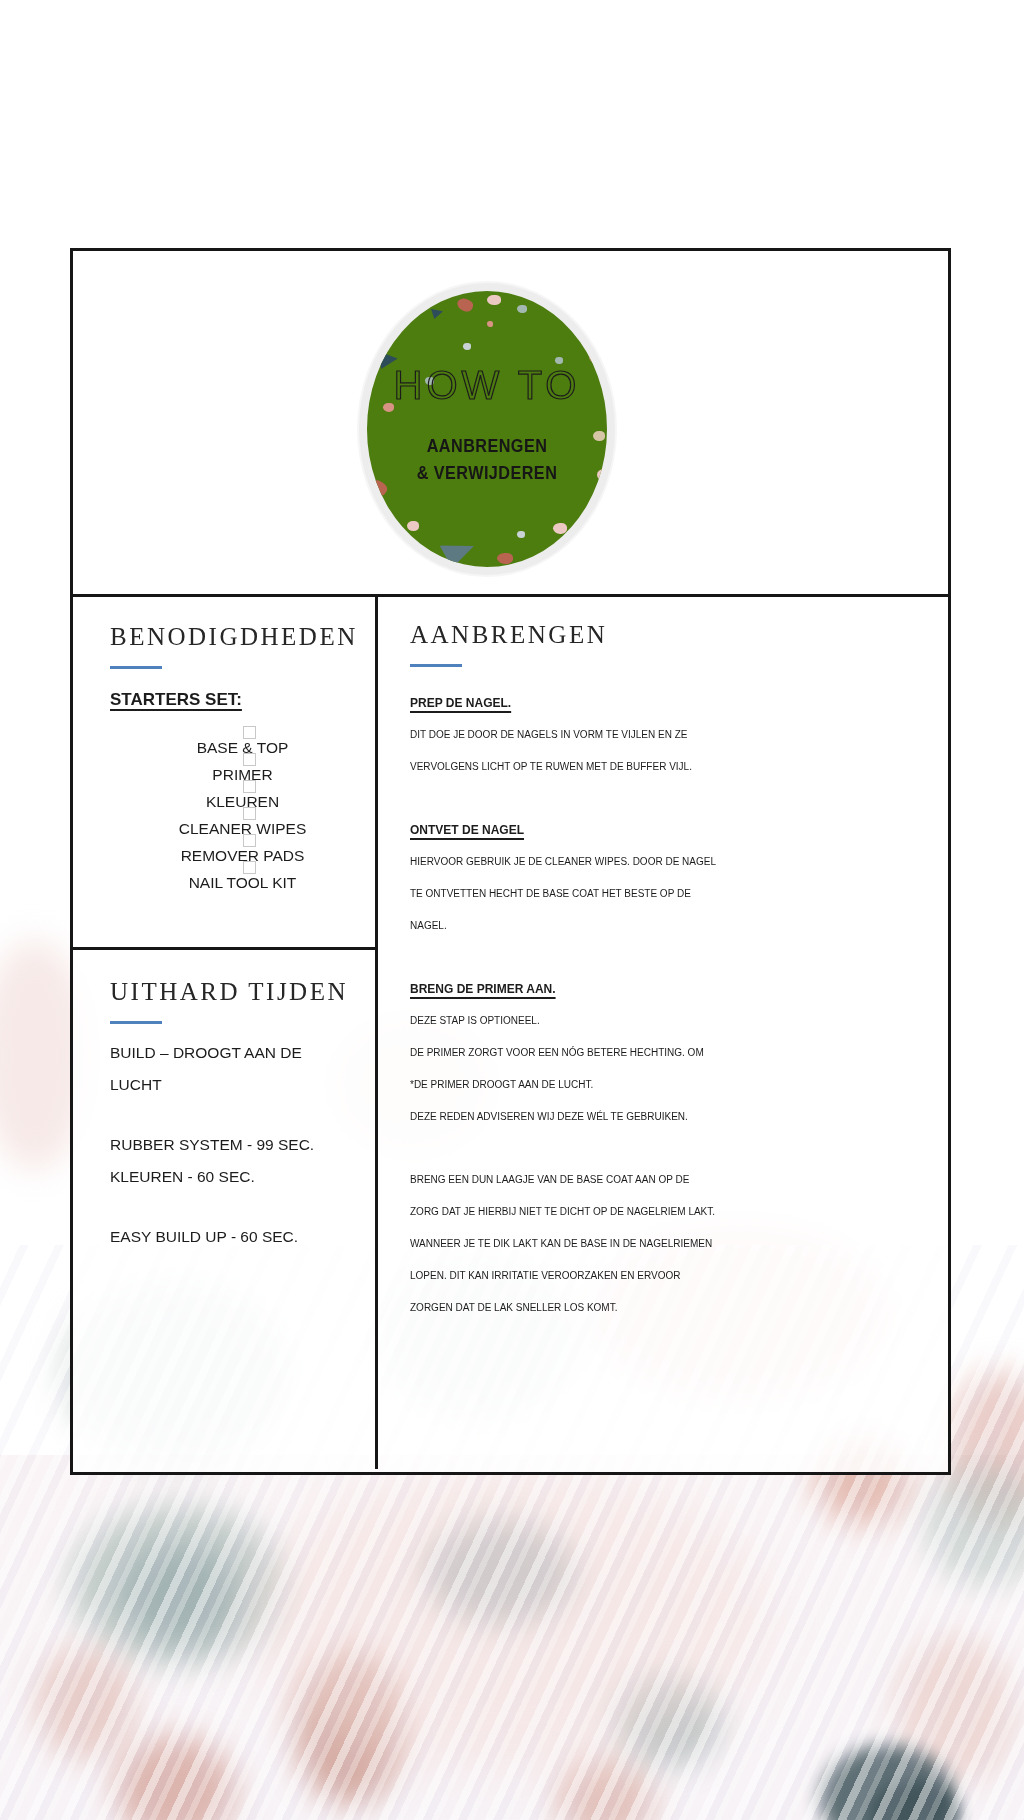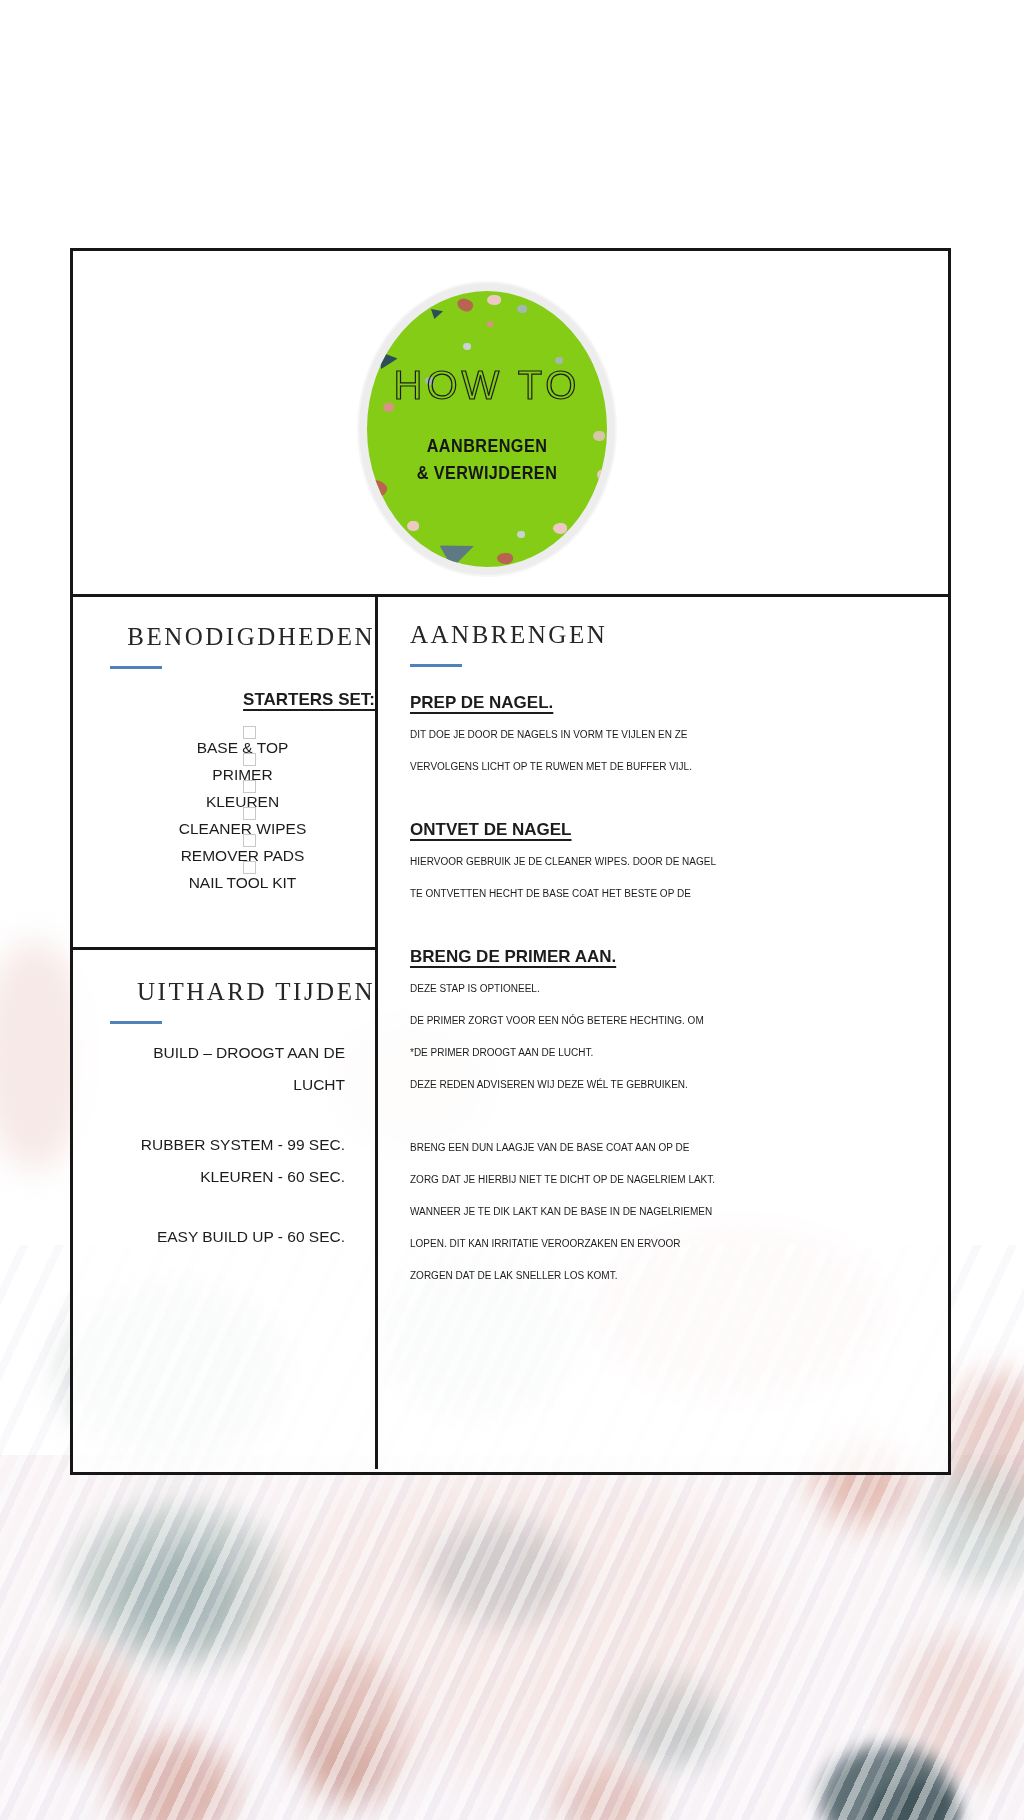--- a/index.html
+++ b/index.html
@@ -15,26 +15,26 @@
   .streaks{ position:absolute; left:0; right:0; top:1245px; height:575px; z-index:2; opacity:.75;
          background:repeating-linear-gradient(115deg,
             rgba(255,255,255,0) 0 10px, rgba(255,255,255,.65) 10px 18px,
             rgba(215,209,231,.20) 18px 26px, rgba(255,255,255,.4) 26px 32px); }
 
   
   .box{ position:absolute; left:70px; top:248px; width:881px; height:1227px;
         border:3px solid var(--border); background:rgba(255,255,255,.84); z-index:3; }
   .logo-section{ position:relative; height:346px; border-bottom:3px solid var(--border); }
   .cols{ display:flex; height:526px; height:872px; }
-  .col-left{ position:relative; width:305px; border-right:3px solid var(--border);text-align:right; }
+  .col-left{ position:relative; width:305px; border-right:3px solid var(--border); }
   .col-right{ position:relative; flex:1; padding:24px 0 0 32px; }
 
   
   .logo-circle{ position:absolute; left:286px; top:32px; width:256px; height:292px;
-        background:#84cc16; border:8px solid #ededed; border-radius:50%;
+        background:#4d7c0f; border:8px solid #ededed; border-radius:50%;
         overflow:hidden; box-shadow:0 0 0 2px #f6f6f6; }
   .chip{ position:absolute; border-radius:55% 45% 50% 60%; }
   .chip.tri{ border-radius:0; clip-path:polygon(0 0,100% 22%,28% 100%); }
   .chip.dot{ border-radius:50%; }
   .logo-title-svg{ position:absolute; left:0; top:64px; width:100%; height:64px; }
   .logo-sub{ position:absolute; left:0; top:142px; width:100%; text-align:center;
         font-size:18px; line-height:27px; letter-spacing:.5px; color:#161616;
         transform:scaleX(.9); font-weight:bold; }
 
   
@@ -53,21 +53,21 @@
   .left-divider{ position:absolute; left:0; top:350px; width:100%; height:3px; background:var(--border); }
   .sec-uithard{ position:absolute; left:0; top:353px; width:100%; padding:28px 0 0 37px; }
   .cure-lines{ margin-top:13px; width:235px; }
   .cure-line{ font-size:15.5px; line-height:32px; }
   .gap-after{ margin-bottom:28px; }
 
   
   .rc-section{ width:480px; }
   .rc-section + .rc-section{ margin-top:31px; }
   .rc-first{ margin-top:19px; }
-  .rc-title{ font-size:17px; font-weight:bold; line-height:32px;
+  .rc-title{ font-size:12px; font-weight:bold; line-height:32px;
         text-decoration:underline; text-decoration-thickness:2px; text-underline-offset:4px;margin-top:20px; }
   .rc-line{ font-size:10px; line-height:32px; white-space:nowrap; }
 </style>
 </head>
 <body>
 
 <div>
   <div class="wash"></div>
 
   <div class="wb" style="left:590px;top:1225px;width:300px;height:175px;background:#ecc4bd;opacity:.55"></div>
@@ -191,20 +191,21 @@
       <div class="rc-section rc-first">
         <div class="rc-title">PREP DE NAGEL.</div>
         <div class="rc-line">DIT DOE JE DOOR DE NAGELS IN VORM TE VIJLEN EN ZE</div>
         <div class="rc-line">VERVOLGENS LICHT OP TE RUWEN MET DE BUFFER VIJL.</div>
       </div>
 
       <div class="rc-section">
         <div class="rc-title">ONTVET DE NAGEL</div>
         <div class="rc-line">HIERVOOR GEBRUIK JE DE CLEANER WIPES. DOOR DE NAGEL</div>
         <div class="rc-line">TE ONTVETTEN HECHT DE BASE COAT HET BESTE OP DE</div>
+        <div class="rc-line">NAGEL.</div>
       </div>
 
       <div class="rc-section">
         <div class="rc-title">BRENG DE PRIMER AAN.</div>
         <div class="rc-line">DEZE STAP IS OPTIONEEL.</div>
         <div class="rc-line">DE PRIMER ZORGT VOOR EEN NÓG BETERE HECHTING. OM</div>
         <div class="rc-line">*DE PRIMER DROOGT AAN DE LUCHT.</div>
         <div class="rc-line">DEZE REDEN ADVISEREN WIJ DEZE WÉL TE GEBRUIKEN.</div>
       </div>
 

